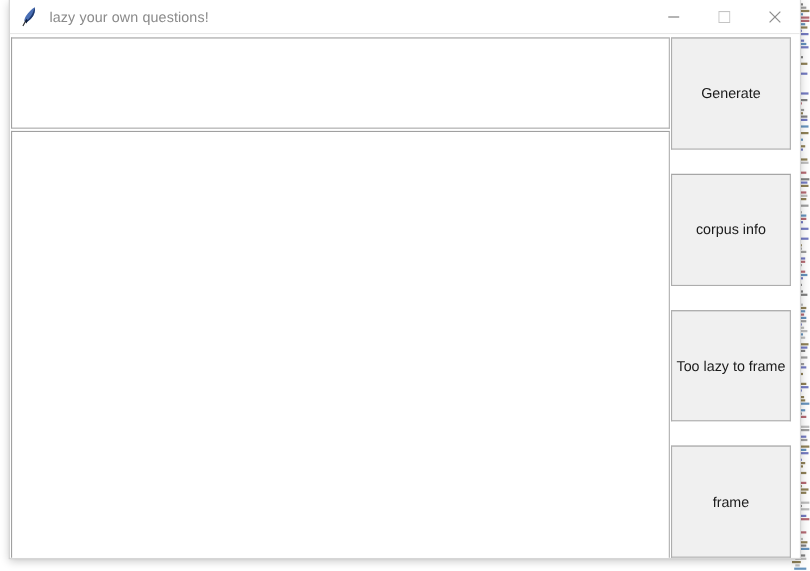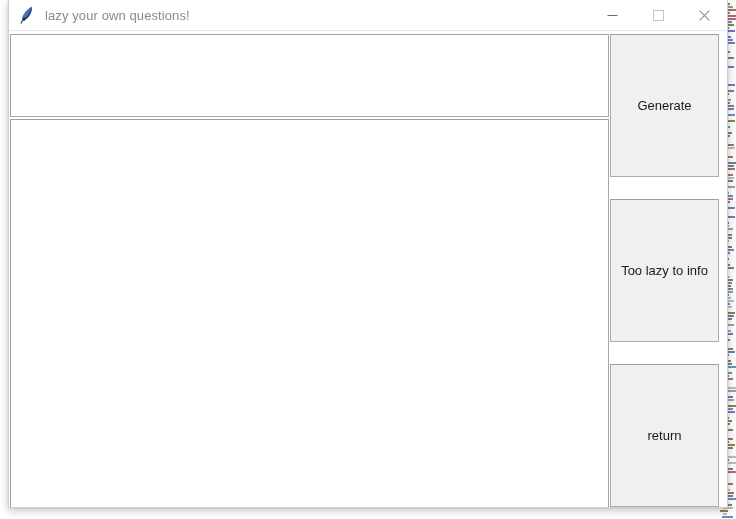--- a/index.html
+++ b/index.html
@@ -408,18 +408,19 @@
 
   <div id="window-body">
 
     <div id="editor-column">
       <div class="text-area" id="question-input" contenteditable="true" style=""></div>
       <div class="text-area" id="answer-output" contenteditable="true" style=""></div>
     </div>
 
     <div id="button-column">
       <div class="action-button">Generate</div>
-      <div class="action-button">Too lazy to info</div>
-      <div class="action-button">return</div>
+      <div class="action-button">corpus info</div>
+      <div class="action-button">Too lazy to frame</div>
+      <div class="action-button">frame</div>
     </div>
 
   </div>
 </div>
 
 </body></html>

